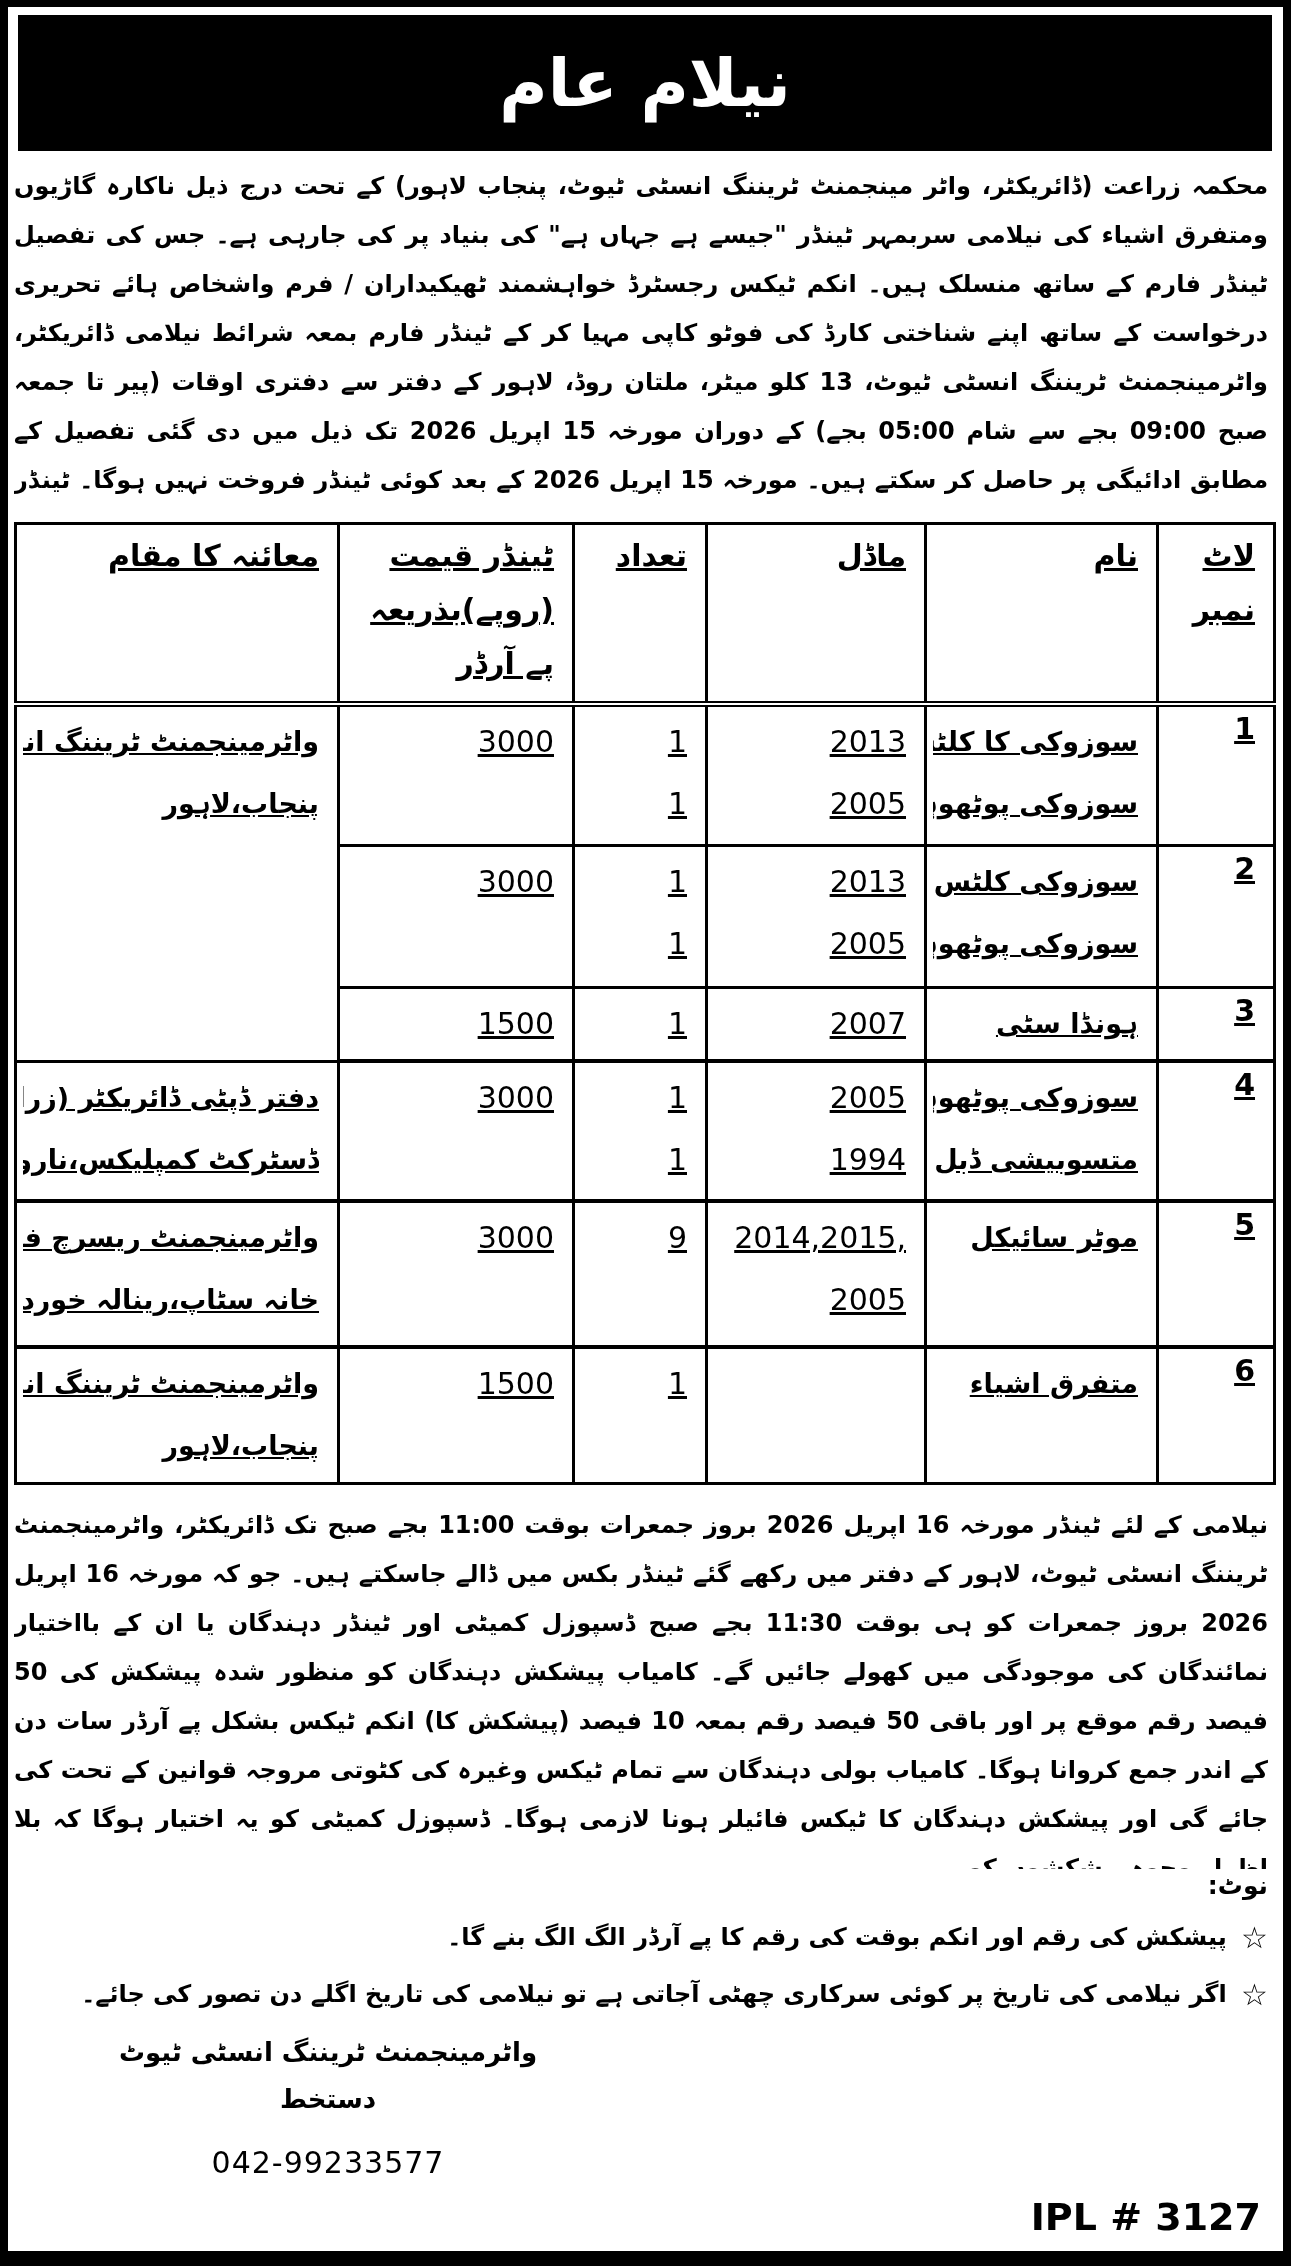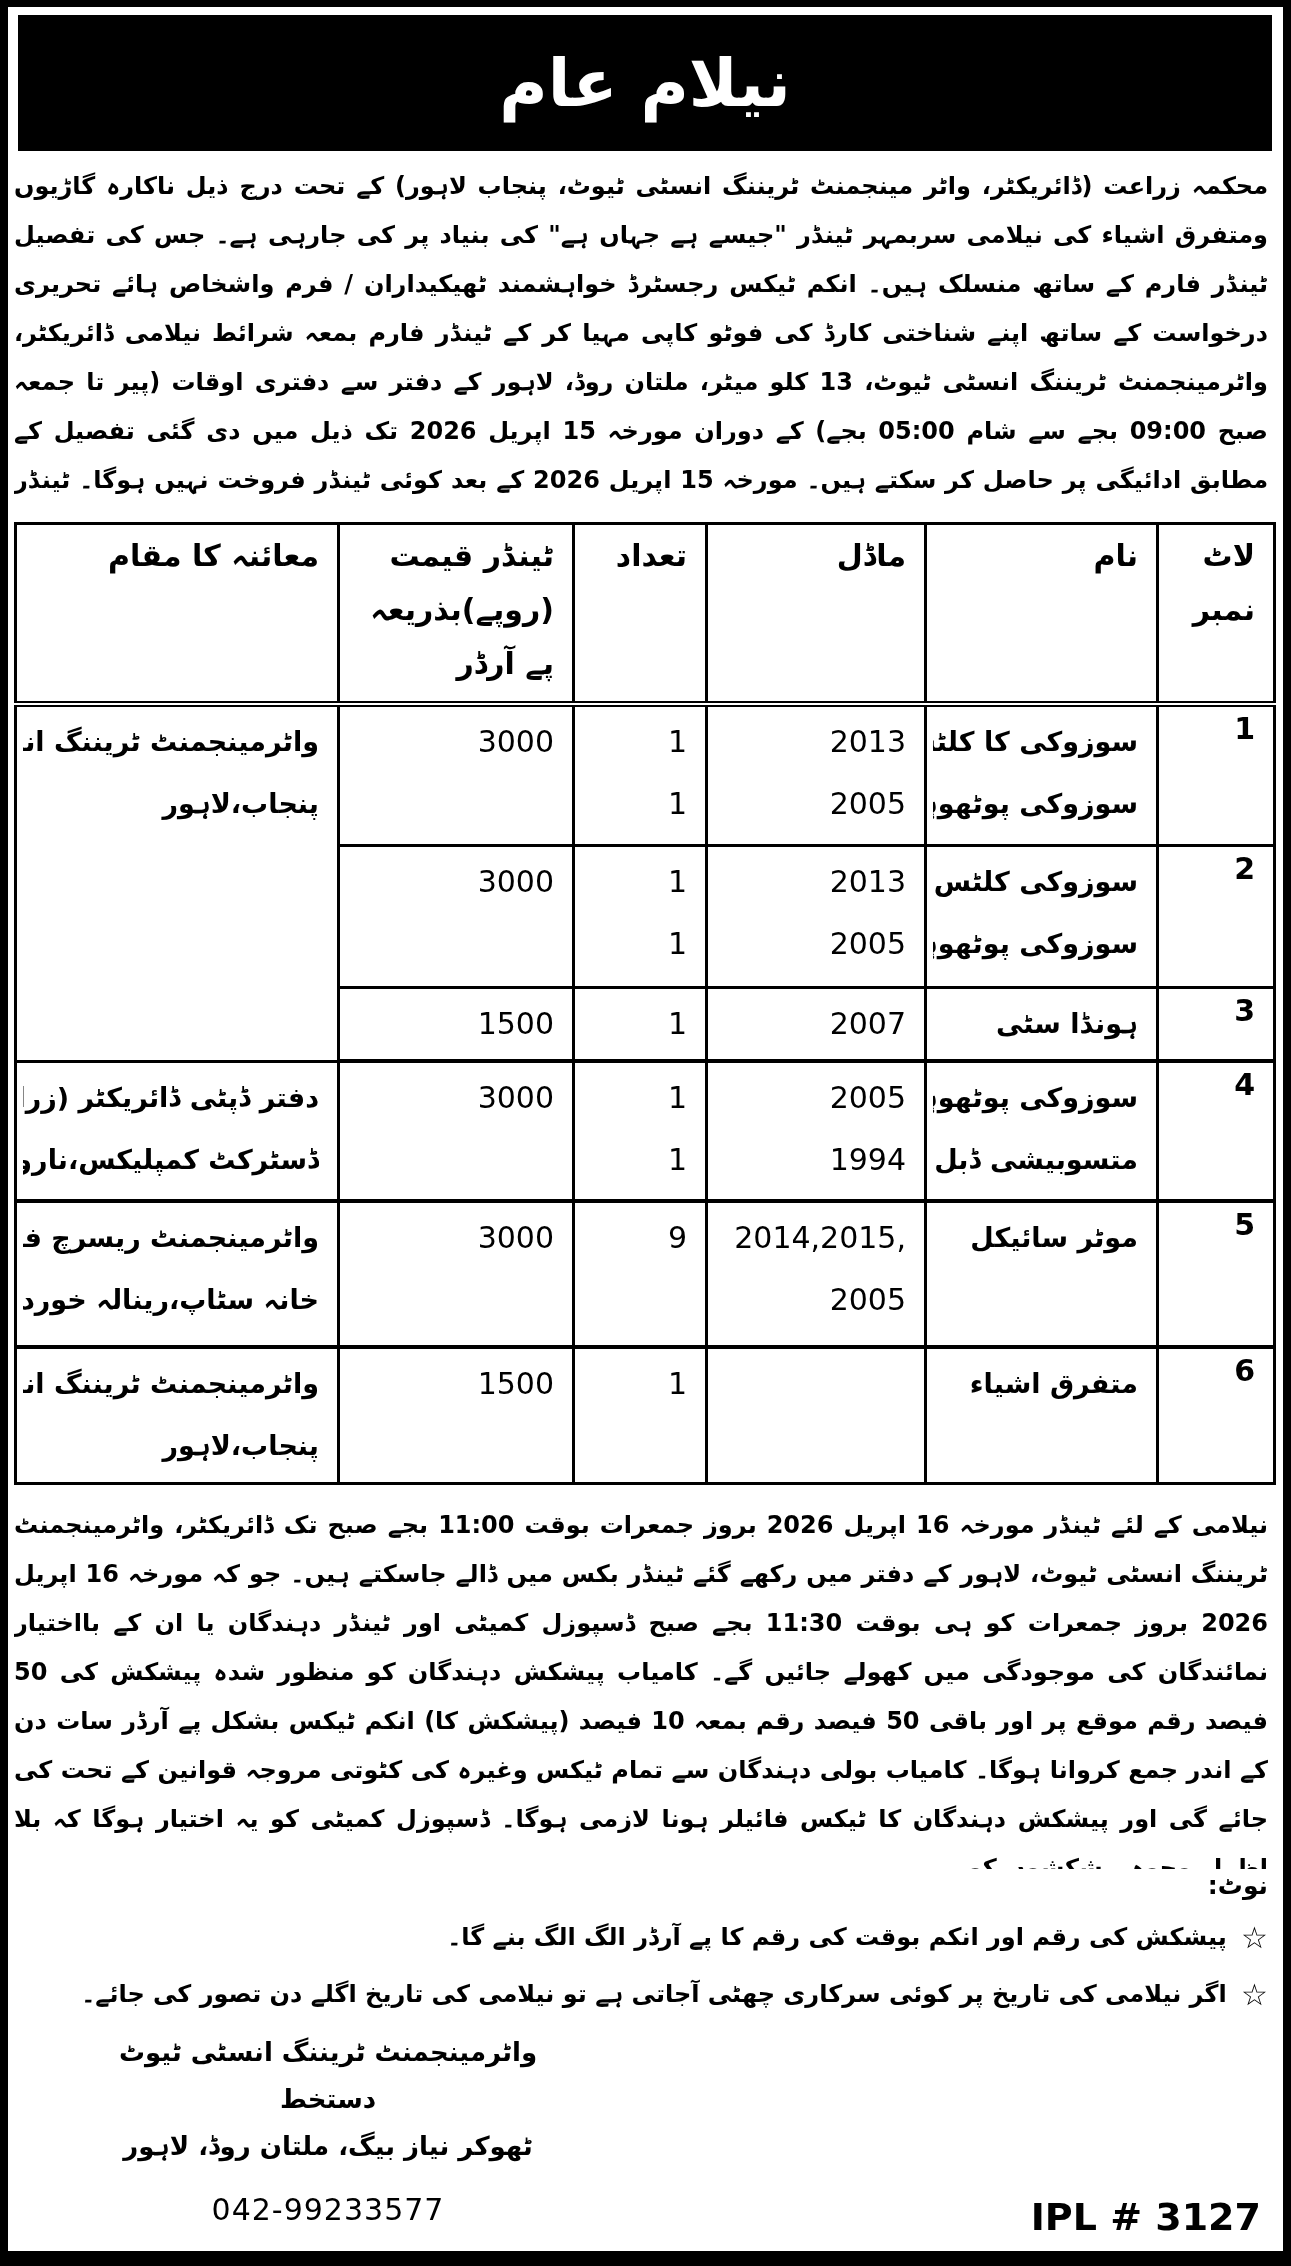--- a/index.html
+++ b/index.html
@@ -22,21 +22,21 @@
     text-align:justify; font-size:24px; line-height:49px; overflow:hidden;
   }
   .intro{left:6px; top:155px; width:1254px; height:350px;}
   .terms{left:6px; top:1494px; width:1254px; height:368px;}
   table.auction{
     left:6px; top:515px; width:1259px; border-collapse:collapse; table-layout:fixed;
     direction:rtl;
   }
   table.auction td, table.auction th{
     border:3px solid #000; vertical-align:top; padding:4px 18px 4px 6px;
-    text-align:right; font-weight:700;
+    text-align:right; font-weight:700;text-decoration:underline;
   }
   table.auction th{font-size:30px; line-height:54px; font-weight:700;}
   tr.hdr th{border-bottom:6px double #000;}
   td .cl{height:62px; line-height:62px; font-size:27px; white-space:nowrap; overflow:hidden;}
   td .num{direction:ltr; font-family:"DejaVu Sans", sans-serif;
           font-weight:400; font-size:30px;}
   td.lot{font-weight:400; font-size:30px; padding-top:14px;}
   .thin-b{border-bottom-width:2px !important;}
   .thick-b{border-bottom-width:4px !important;}
   .note-block{left:6px; top:1856px; width:1254px;}
@@ -217,19 +217,18 @@
     </div>
     <div class="note-bullet">
       <span class="star">☆</span>
       <span>اگر نیلامی کی تاریخ پر کوئی سرکاری چھٹی آجاتی ہے تو نیلامی کی تاریخ اگلے دن تصور کی جائے۔</span>
     </div>
   </div>
 
   <div class="abs urdu sig-block">
     <div class="sig-line">واٹرمینجمنٹ ٹریننگ انسٹی ٹیوٹ</div>
     <div class="sig-line">دستخط</div>
-    <div class="sig-line">ٹھوکر نیاز بیگ، ملتان روڈ، لاہور</div>
     <div class="sig-phone">042-99233577</div>
   </div>
 
   <div class="abs ipl">IPL # 3127</div>
 
 </div>
 
 </body></html>

